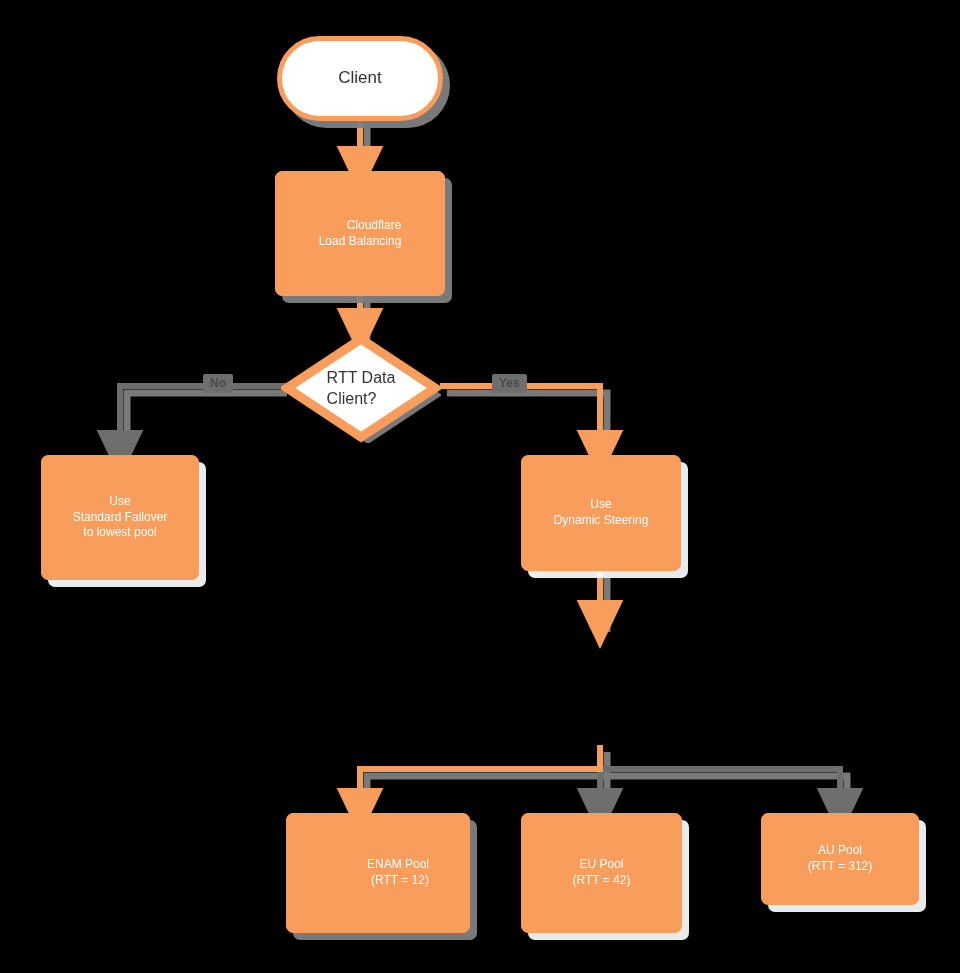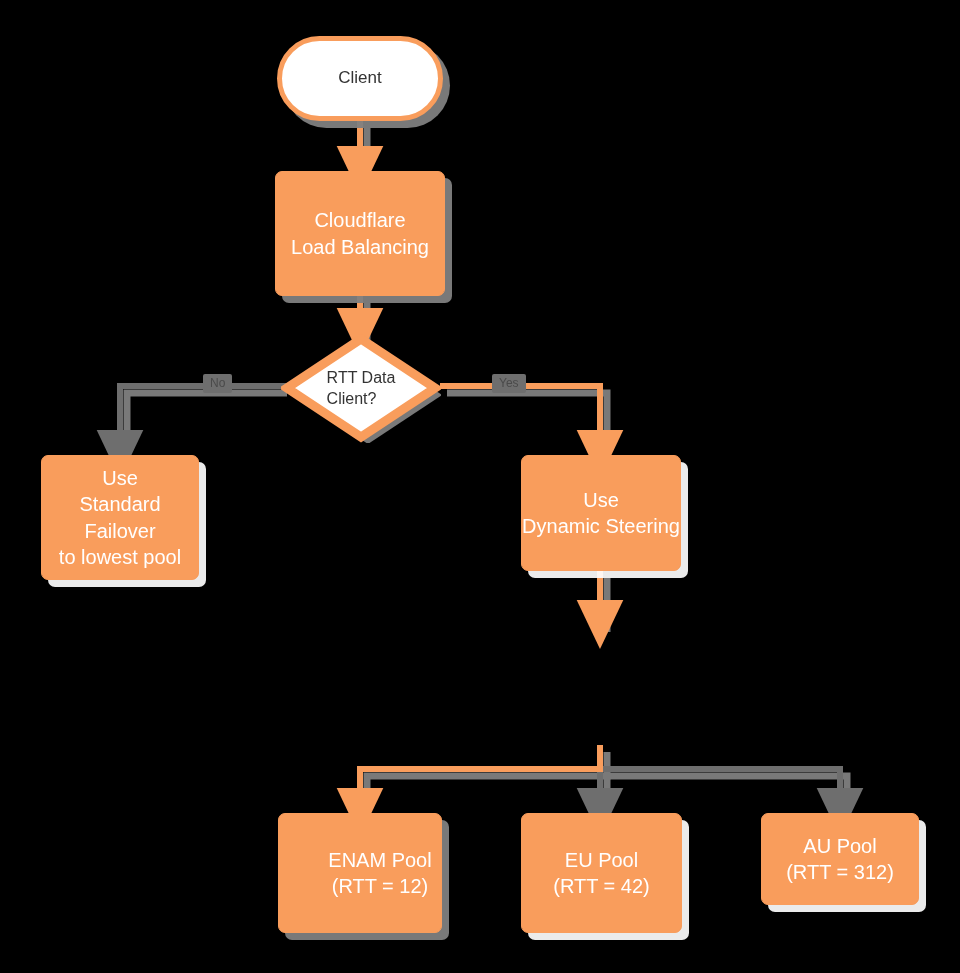--- a/index.html
+++ b/index.html
@@ -34,24 +34,25 @@
     text-align: center;
     line-height: 1.32;
     z-index: 5;
   }
   
   .node-box {
     background: #F99D5C;
     border: 1px solid #F99D5C;
     border-radius: 7px;
     color: #FFFFFF;
-    font-size: 20px;
+    font-size: 12px;
   }
   .shadow-gray {
     box-shadow: 7px 7px 0 0 rgba(128,128,128,0.95);
+    text-align: right;
   }
   .shadow-white {
     box-shadow: 7px 7px 0 0 rgba(255,255,255,0.92);
   }
   
   .node-stadium {
     background: #FFFFFF;
     border: 5px solid #F99D5C;
     border-radius: 70px;
     color: #333333;
@@ -81,20 +82,21 @@
   .edge-label {
     position: absolute;
     background: #6E6E6E;
     color: #4A4A4A;
     font-size: 12px;
     padding: 3px 7px;
     border-radius: 2px;
     z-index: 8;
     line-height: 1.1;
     white-space: nowrap;
+    font-weight: bold;
   }
   .bold { font-weight: normal; }
   .nl { display: block; }
 </style>
 </head>
 <body>
 
 <div id="canvas">
 
   <svg id="edges" viewBox="0 0 960 973" xmlns="http://www.w3.org/2000/svg">
@@ -173,21 +175,21 @@
   </div>
 
   <div class="node node-box shadow-white" style="left:521px; top:455px; width:160px; height:116px;">
     <span>
       <span class="nl">Use</span>
       <span class="nl">Dynamic Steering</span>
     </span>
   </div>
 
 
-  <div class="node node-box shadow-gray" style="left:278px; top:813px; width:164px; height:120px;padding-left:40px;">
+  <div class="node node-box shadow-gray" style="left:286px; top:813px; width:184px; height:120px;padding-left:40px;">
     <span>
       <span class="nl">ENAM Pool</span>
       <span class="nl"><span>(</span><span class="bold">RTT = 12</span><span>)</span></span>
     </span>
   </div>
 
   <div class="node node-box shadow-white" style="left:521px; top:813px; width:161px; height:120px;">
     <span>
       <span class="nl">EU Pool</span>
       <span class="nl"><span>(</span><span>RTT = 42</span><span>)</span></span>

